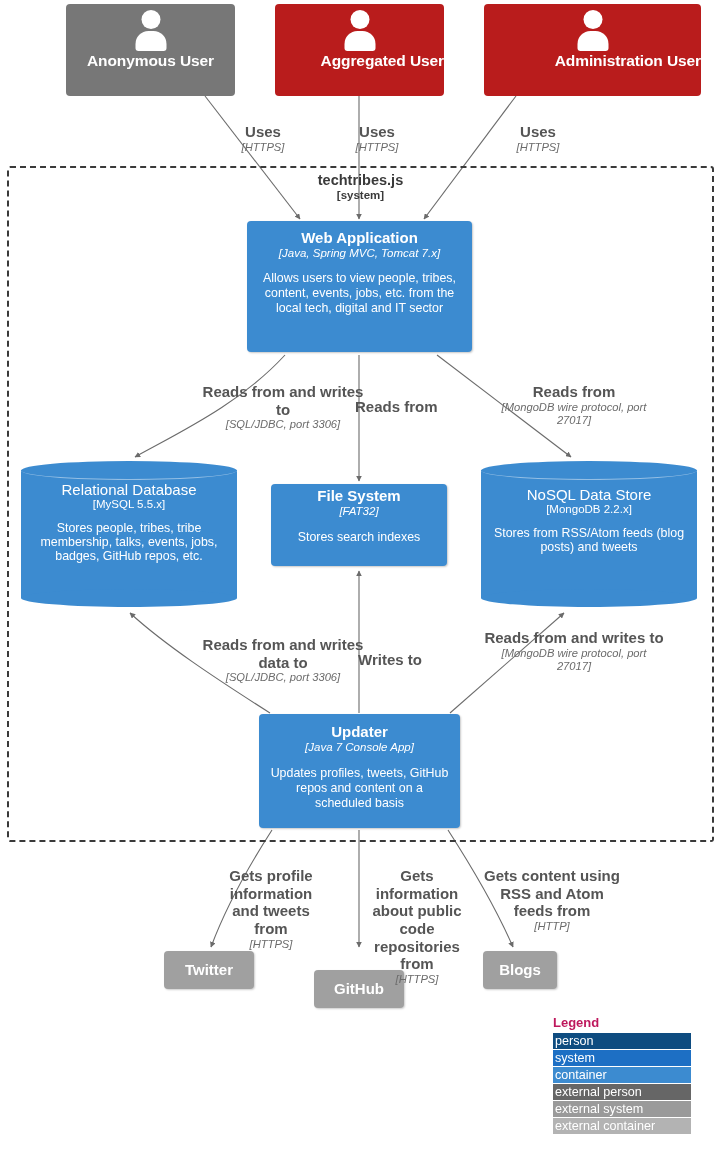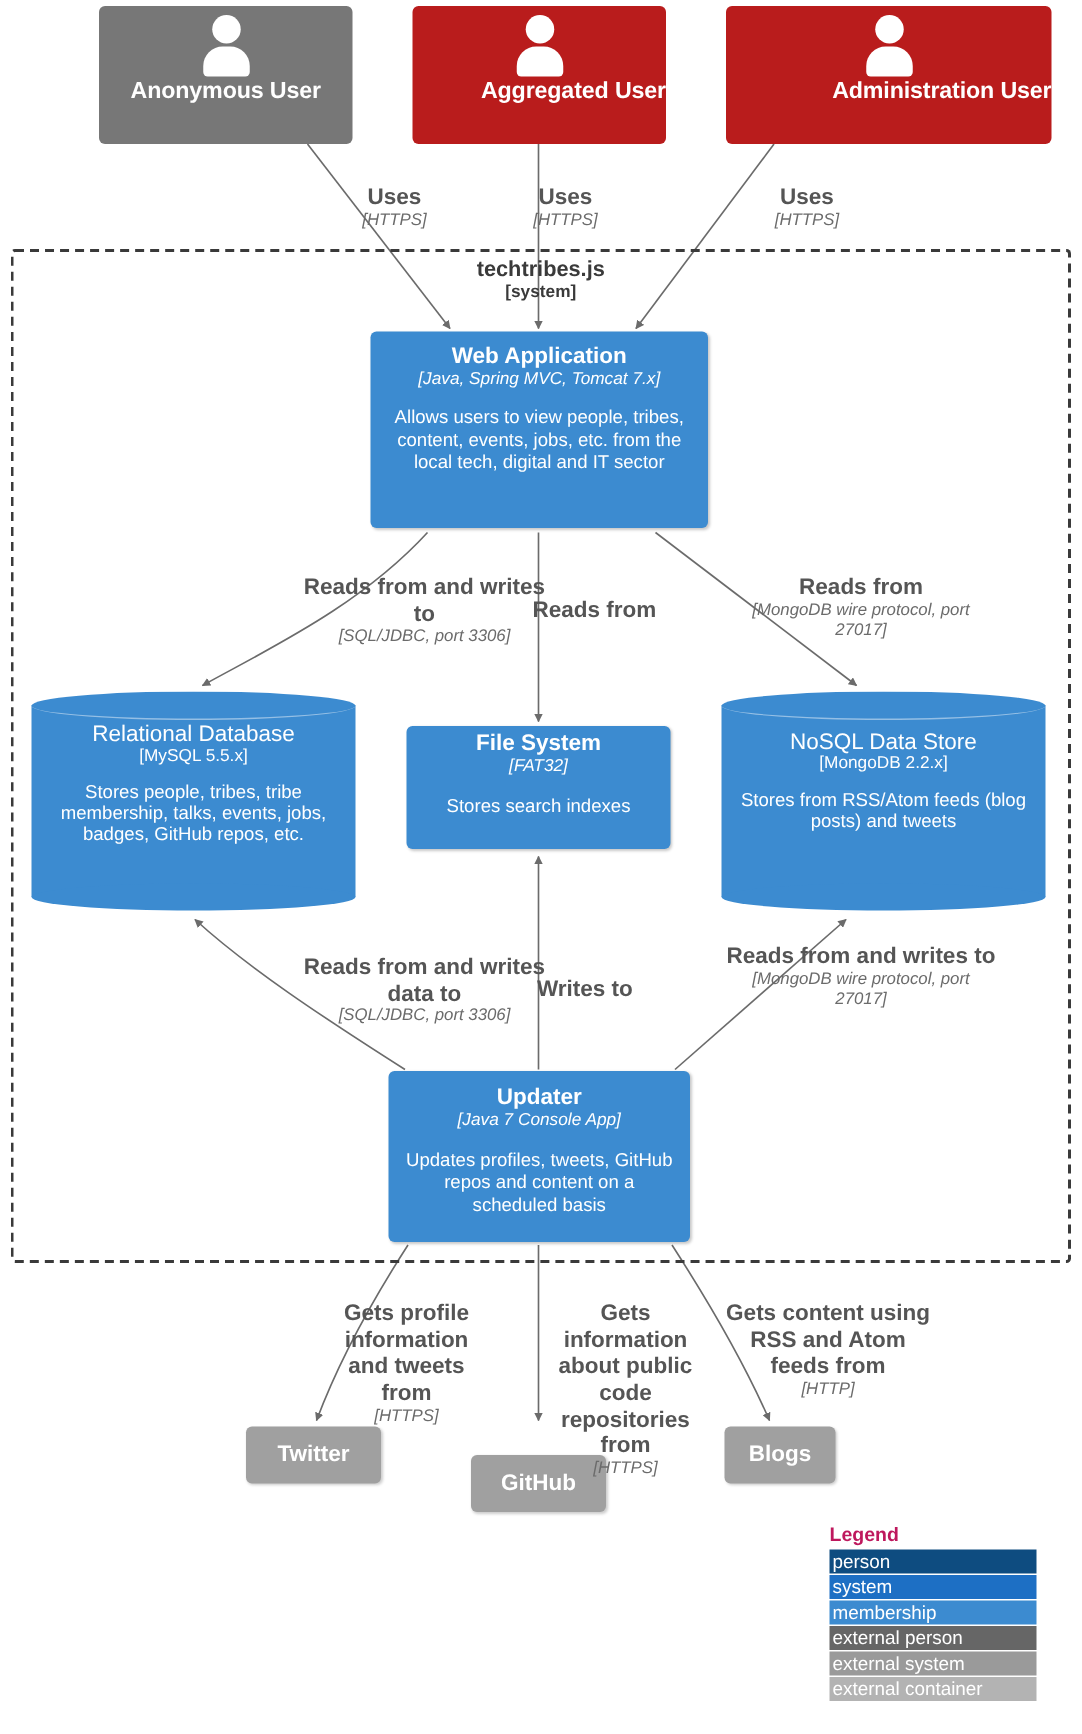--- a/index.html
+++ b/index.html
@@ -425,20 +425,20 @@
   <div class="edge-label" style="left:483px; top:867px; width:138px;">
     <div class="el-name">Gets content using RSS and Atom feeds from</div>
     <div class="el-tech">[HTTP]</div>
   </div>
 
   <div id="legend">
     <div class="legend-title">Legend</div>
     <div id="legend-rows">
         <div class="legend-row" style="background: rgb(14, 76, 128);"><span>person</span></div>
         <div class="legend-row" style="background: rgb(29, 111, 196);"><span>system</span></div>
-        <div class="legend-row" style="background: rgb(60, 139, 208);"><span>membership</span></div>
+        <div class="legend-row" style="background: rgb(60, 139, 208);"><span>container</span></div>
         <div class="legend-row" style="background: rgb(102, 102, 102);"><span>external person</span></div>
         <div class="legend-row" style="background: rgb(154, 154, 154);"><span>external system</span></div>
         <div class="legend-row" style="background: rgb(179, 179, 179);"><span>external container</span></div>
       </div>
   </div>
 
 </div>
 
 </body></html>

